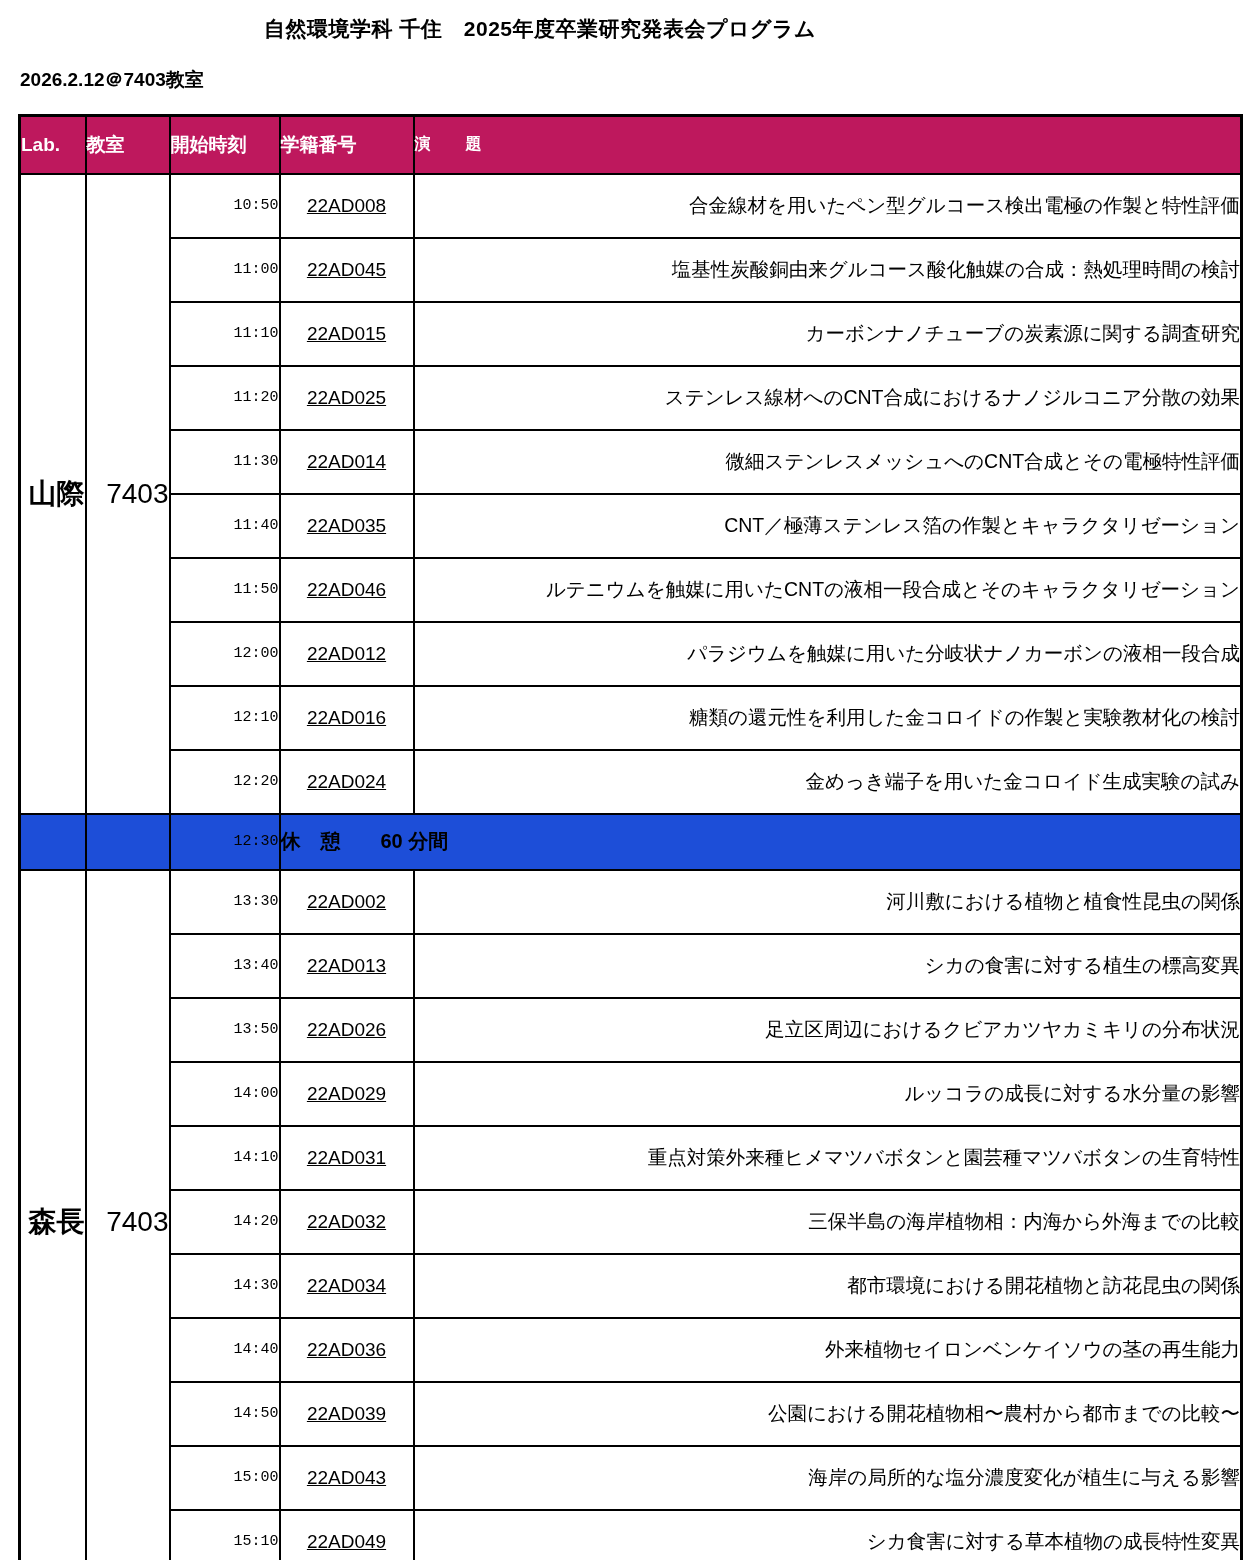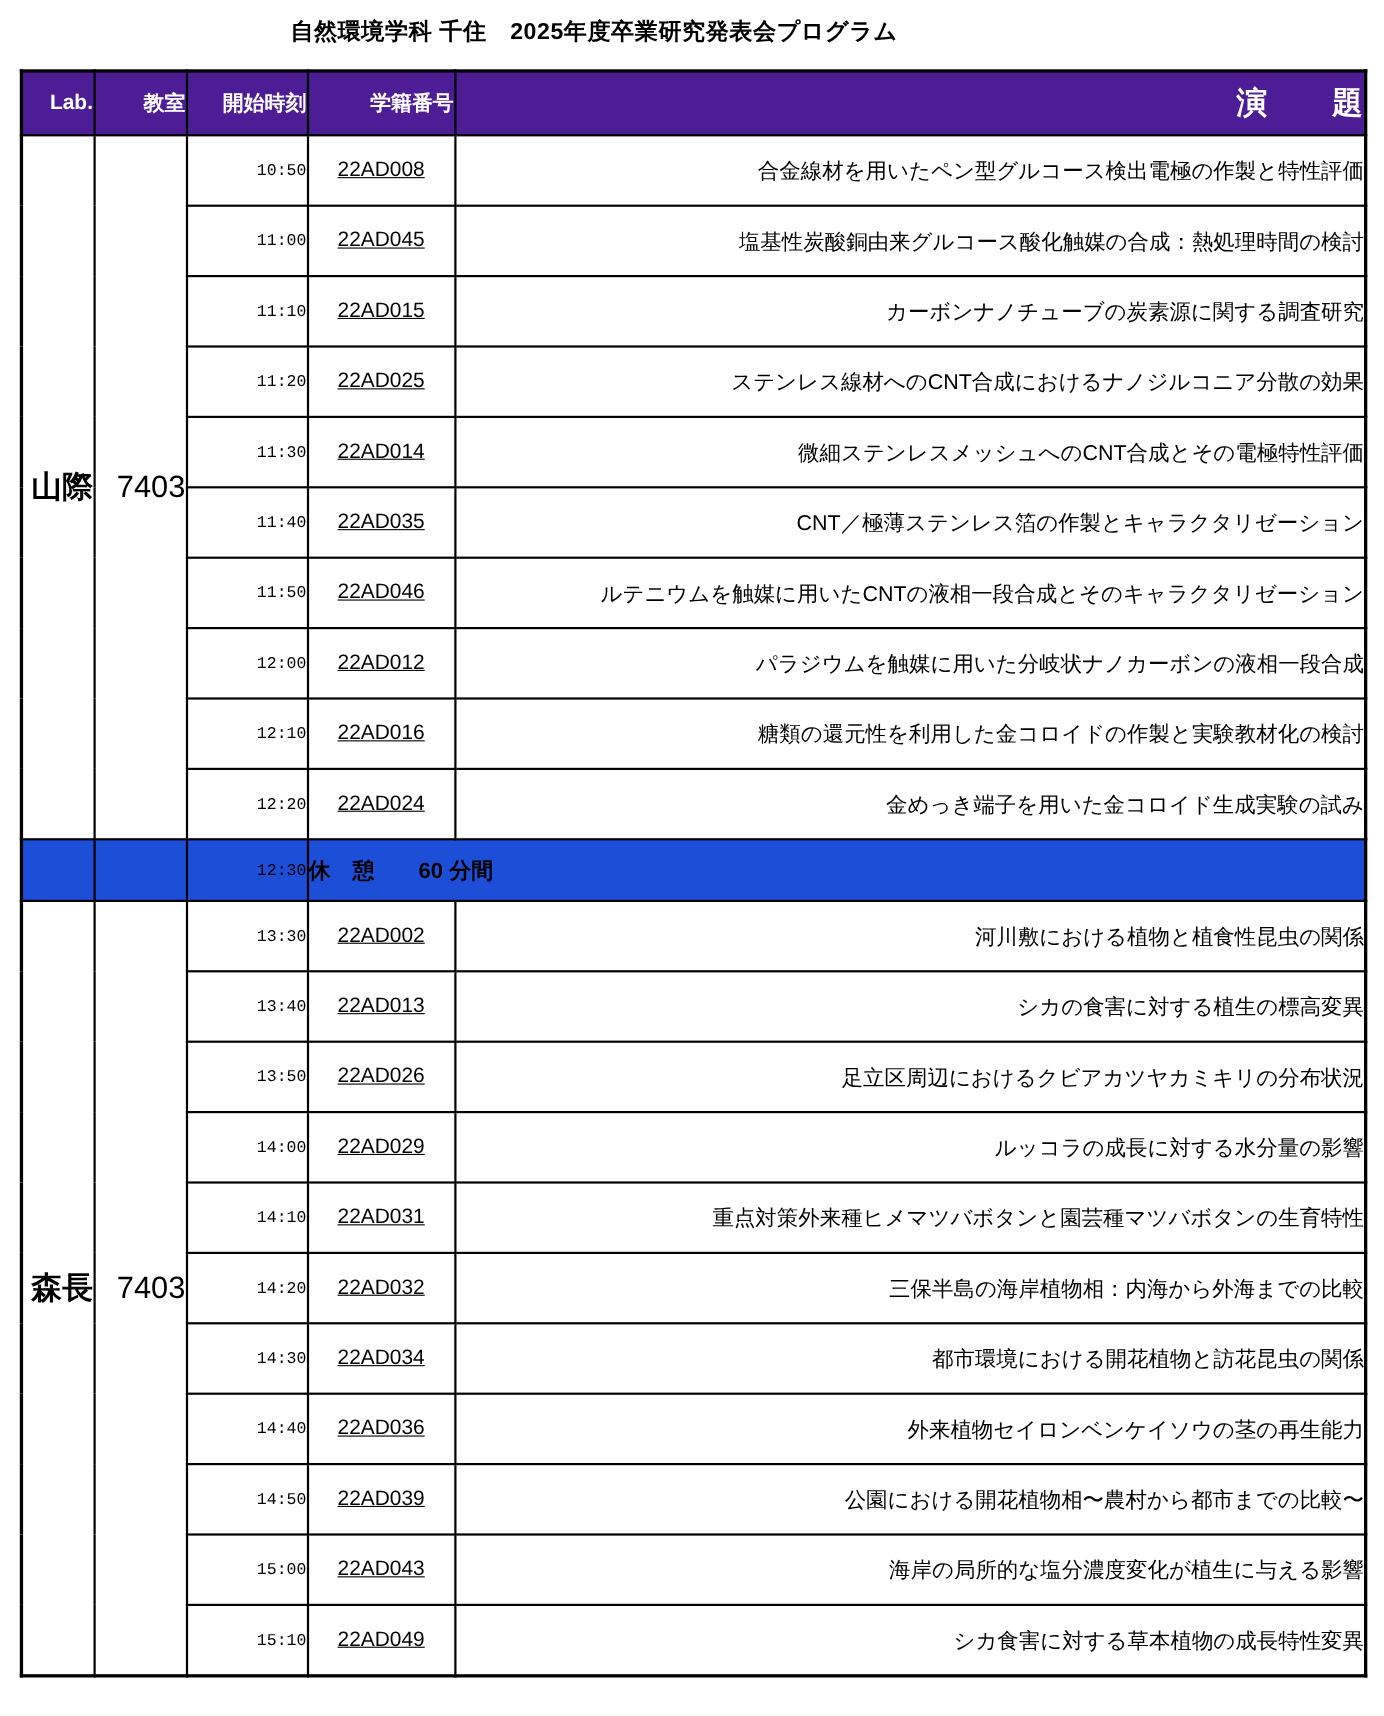--- a/index.html
+++ b/index.html
@@ -64,32 +64,32 @@
   table.program col.c-title    { width: 828px; }
 
   table.program th,
   table.program td {
     border: 2px solid #000000;
     padding: 0;
     margin: 0;
   }
 
   thead th {
-    background: #4c1d95;
+    background: #be185d;
     color: #ffffff;
     font-size: 19px;
     font-weight: bold;
     height: 56px;
-    text-align: right;
+    text-align: left;
     vertical-align: middle;
     white-space: pre;
   }
 
   th.th-title {
-    font-size: 28px;
+    font-size: 16px;
     letter-spacing: 1px;
   }
 
   tbody td {
     background: #ffffff;
     height: 62px;
     font-size: 19px;
     vertical-align: middle;
   }
 
@@ -134,20 +134,21 @@
     font-weight: normal;
   }
 </style>
 </head>
 <body>
 
 <div class="page">
 
   <h1 class="doc-title">自然環境学科 千住　2025年度卒業研究発表会プログラム</h1>
 
+  <div class="doc-subtitle">2026.2.12＠7403教室</div>
 
   <div class="table-wrap">
     <table class="program">
       <colgroup>
         <col class="c-lab">
           <col class="c-room">
           <col class="c-time">
         <col class="c-id">
           <col class="c-title">
       </colgroup>

